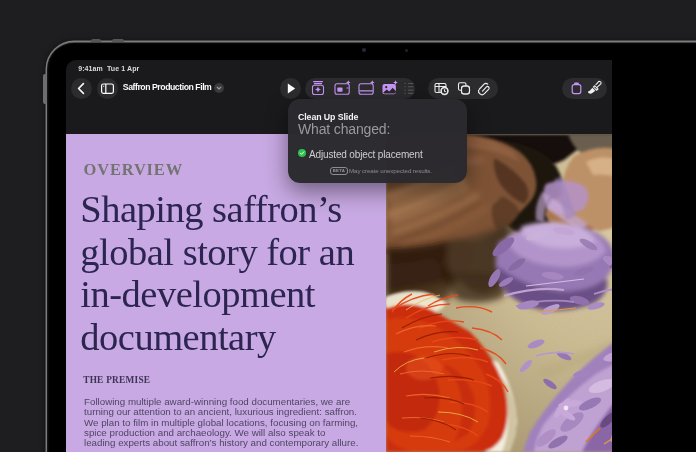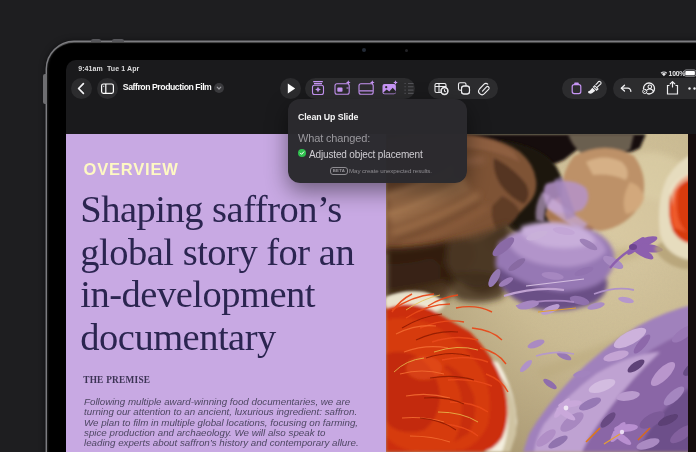--- a/index.html
+++ b/index.html
@@ -10,45 +10,45 @@
   
   #device{left:46.6px;top:42.3px;width:760px;height:520px;border-radius:27px;
     background:#000;
     box-shadow:0 0 0 1.45px #7c7c80, 0 0 6px 1px rgba(0,0,0,.55);}
   #edgehi{left:46.6px;top:42.3px;width:760px;height:520px;border-radius:27px;
     box-shadow:inset 0 1.8px 1px -1px rgba(255,255,255,.38), inset 2px 0 2px -1px rgba(255,255,255,.12);}
   .topbtn{background:#56565a;height:3.6px;border-radius:2px 2px 0 0;top:38.8px;}
   #sidebtn{left:43.4px;top:74px;width:3.4px;height:30px;background:#6e6e71;border-radius:2px 0 0 2px;}
 
   
-  #screen{left:66px;top:60px;width:630px;height:392px;background:#1a1a1c;
+  #screen{left:66px;top:60px;width:546px;height:392px;background:#1a1a1c;
     border-radius:10px 0 0 0;overflow:hidden;}
   
 
   
   .sbtext{color:#ddddde;font-size:7px;font-weight:bold;letter-spacing:.1px;}
 
   
   .circ{background:#2c2c2e;border-radius:50%;width:21px;height:21px;top:17.5px;}
   .pill{background:#2c2c2e;border-radius:11px;height:21px;top:17.5px;display:flex;align-items:center;justify-content:space-around;}
 
   
   #panel{left:0px;top:74px;width:320px;height:318px;background:#c8a9e3;}
-  #overview{left:17.6px;top:100.4px;color:#fef9c3;font-weight:bold;font-size:16.5px;letter-spacing:0.8px;}
+  #overview{left:17.6px;top:100.4px;color:#737373;font-weight:bold;font-size:16.5px;letter-spacing:0.8px;font-family:Liberation Serif, serif;}
   #headline{left:14.3px;top:128.3px;width:310px;color:#2b2550;
     font-family:"Liberation Serif",serif;font-size:38.5px;line-height:42.6px;letter-spacing:-0.5px;}
   #premise{left:17.2px;top:314.9px;color:#3c3355;font-family:"Liberation Serif",serif;
     font-weight:bold;font-size:9.3px;letter-spacing:.25px;}
-  #bodytxt{left:18px;top:336.9px;width:290px;color:#4e4763;font-size:9.75px;line-height:10.37px;white-space:nowrap;font-style:italic;}
+  #bodytxt{left:18px;top:336.9px;width:290px;color:#4e4763;font-size:9.75px;line-height:10.37px;white-space:nowrap;}
 
   
   #popover{left:277px;top:99px;width:179px;height:84px;background:rgba(43,42,46,.985);
     border-radius:12px;box-shadow:0 8px 22px rgba(0,0,0,.45);color:#fff;margin-left:11px;}
   #popover .t1{left:10px;top:12.5px;font-size:8.8px;font-weight:bold;letter-spacing:-0.1px;color:#f4f4f5;}
-  #popover .t2{left:10px;top:33px;font-size:11px;letter-spacing:-0.15px;color:#9b999e;}
+  #popover .t2{left:10px;top:22px;font-size:14px;letter-spacing:-0.15px;color:#9b999e;}
   #popover .t3{left:21px;top:49.5px;font-size:10px;letter-spacing:-0.15px;color:#cfcdd2;}
   #popover .beta{left:41.5px;top:67.6px;font-size:4.3px;color:#98969b;border:0.7px solid #8e8c91;
     border-radius:3px;padding:0.6px 2.2px 0.4px;font-weight:bold;letter-spacing:.25px;}
   #popover .t4{left:61px;top:68px;font-size:6.2px;letter-spacing:-0.1px;color:#8e8c91;}
 </style>
 </head>
 <body>
   <div class="abs" id="device"></div>
   <div class="abs" id="edgehi"></div>
   <div class="abs topbtn" style="left:91px;width:10px;"></div>

